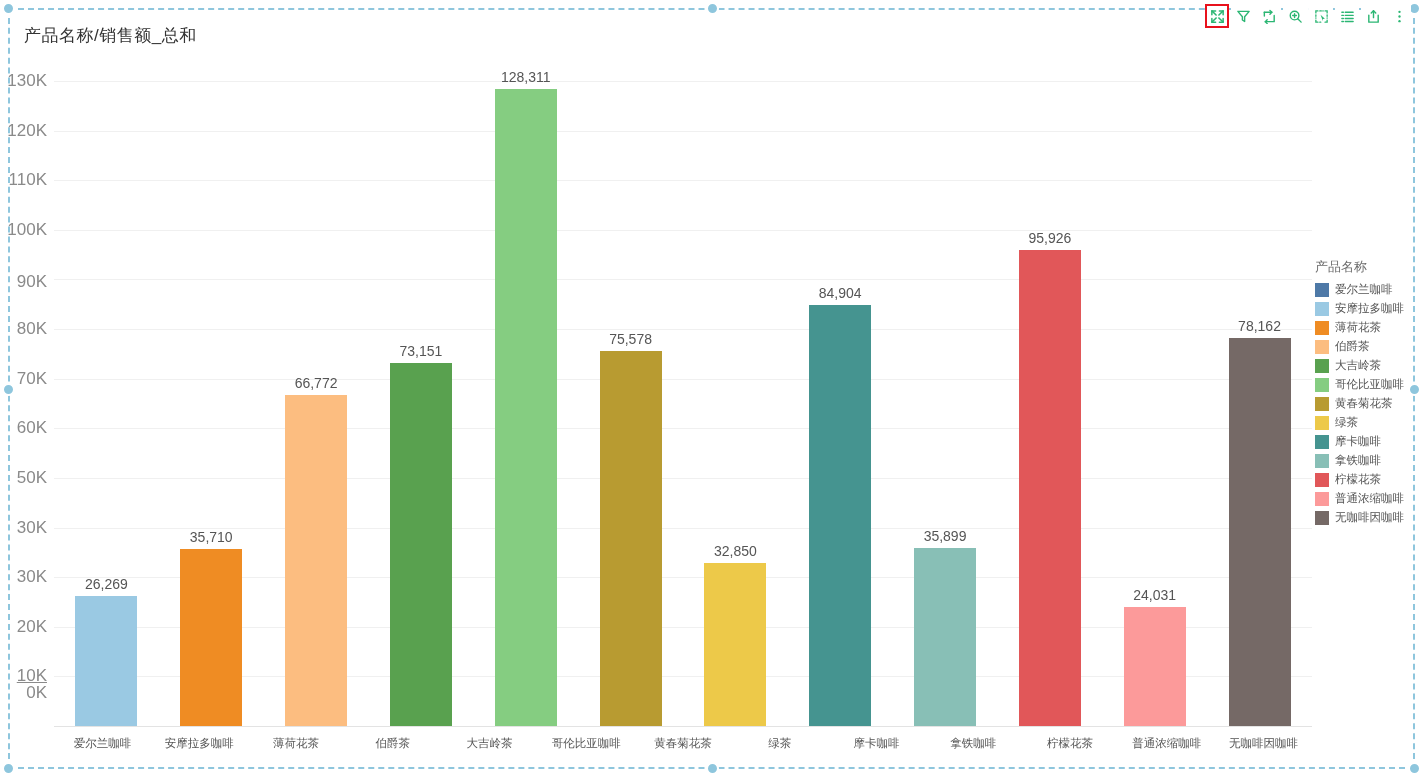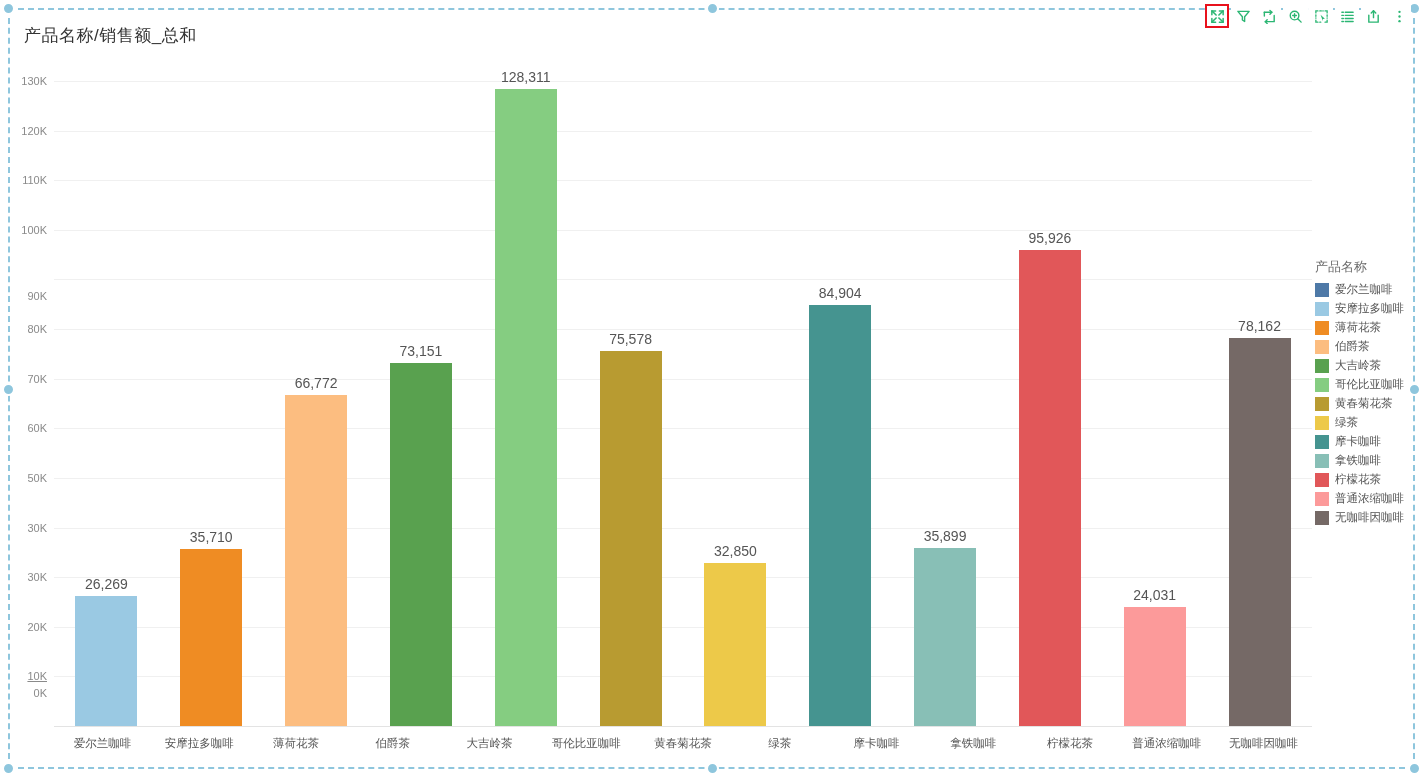--- a/index.html
+++ b/index.html
@@ -80,21 +80,21 @@
     position: absolute; left: 0; right: 0;
     height: 1px; background: #f0f0f0;
   }
   .gridline.zero { background: #e3e3e3; }
 
   #ytick-layer { position: absolute; left: 0; top: 56px; width: 44px; height: 660px; }
   .ytick {
     position: absolute;
     right: 7px;
     transform: translateY(-50%);
-    font-size: 11px;
+    font-size: 17px;
     color: #8a8a8a;
     white-space: nowrap;
   }
 
   #bars {
     position: absolute; inset: 0;
     display: flex;
     align-items: flex-end;
     justify-content: space-around;
   }
@@ -250,21 +250,21 @@
   <div id="ytick-layer">
       <div class="ytick" style="top: 627px;">0K</div>
       <div class="ytick" style="top: 610.376px; text-decoration: underline;">10K</div>
       <div class="ytick" style="top: 560.752px;">20K</div>
       <div class="ytick" style="top: 511.128px;">30K</div>
       <div class="ytick" style="top: 461.504px;">30K</div>
       <div class="ytick" style="top: 411.88px;">50K</div>
       <div class="ytick" style="top: 362.256px;">60K</div>
       <div class="ytick" style="top: 312.632px;">70K</div>
       <div class="ytick" style="top: 263.008px;">80K</div>
-      <div class="ytick" style="top: 230px;">90K</div>
+      <div class="ytick" style="top: 216px;">90K</div>
       <div class="ytick" style="top: 163.759px;">100K</div>
       <div class="ytick" style="top: 114.135px;">110K</div>
       <div class="ytick" style="top: 64.5113px;">120K</div>
       <div class="ytick" style="top: 14.8872px;">130K</div>
     </div>
 
   <div id="plot">
     <div id="gridlines">
         <div class="gridline zero" style="top: 660px;"></div>
         <div class="gridline" style="top: 610.376px;"></div>

